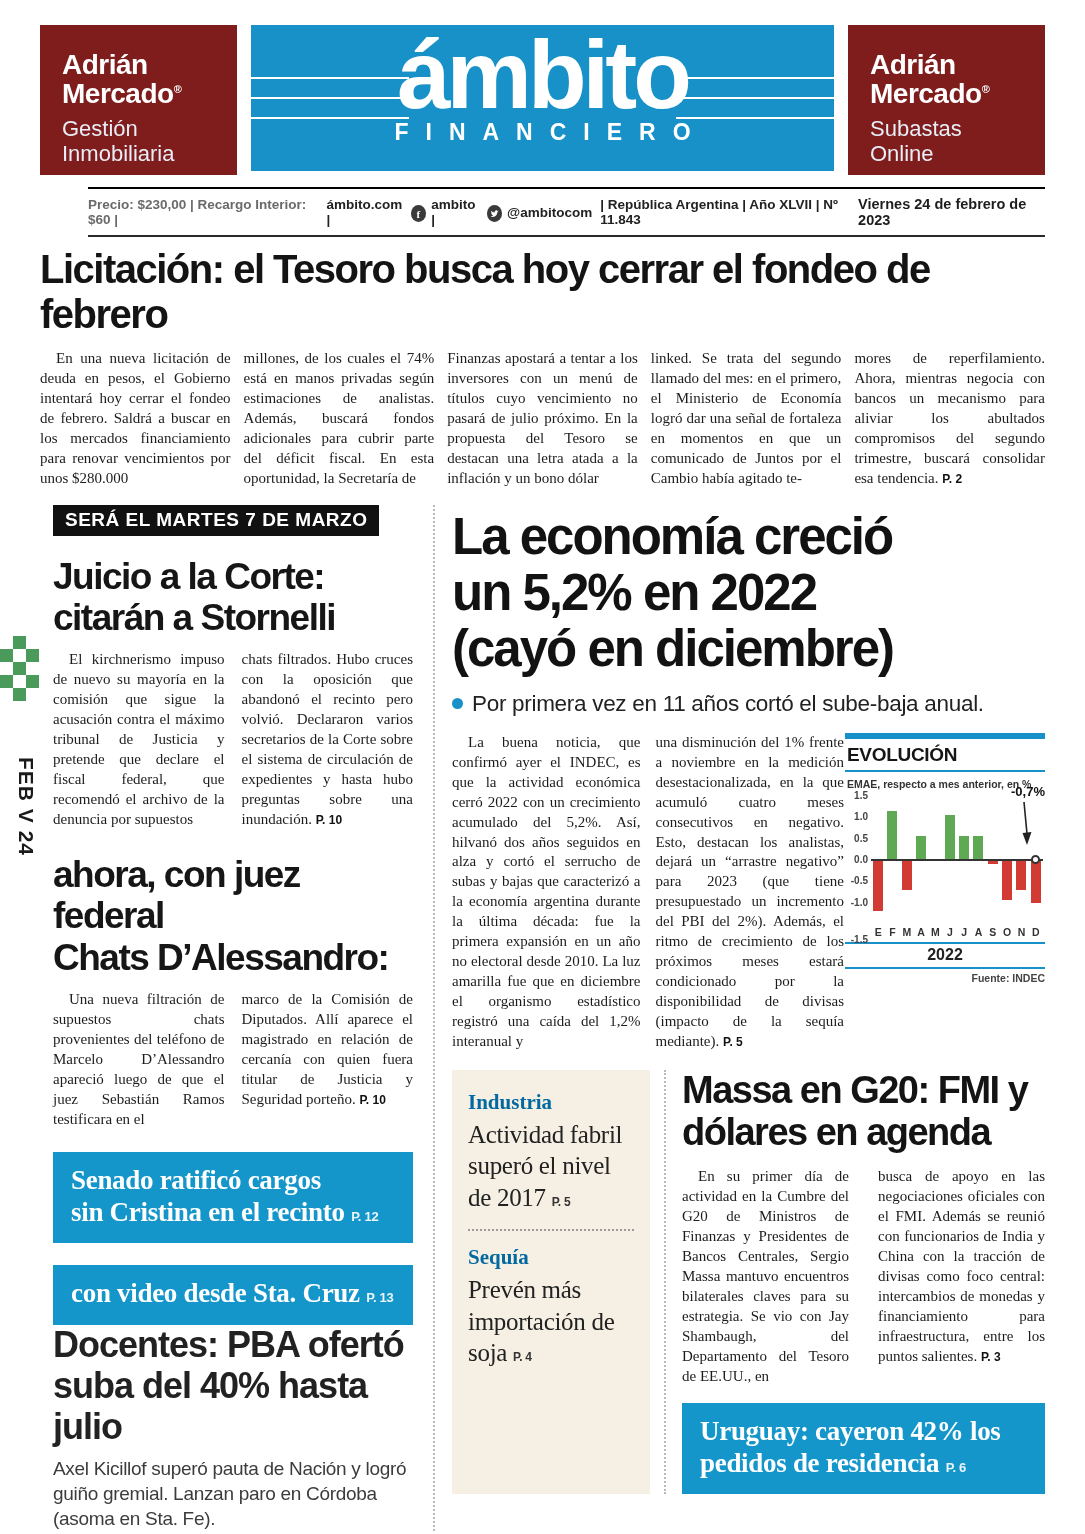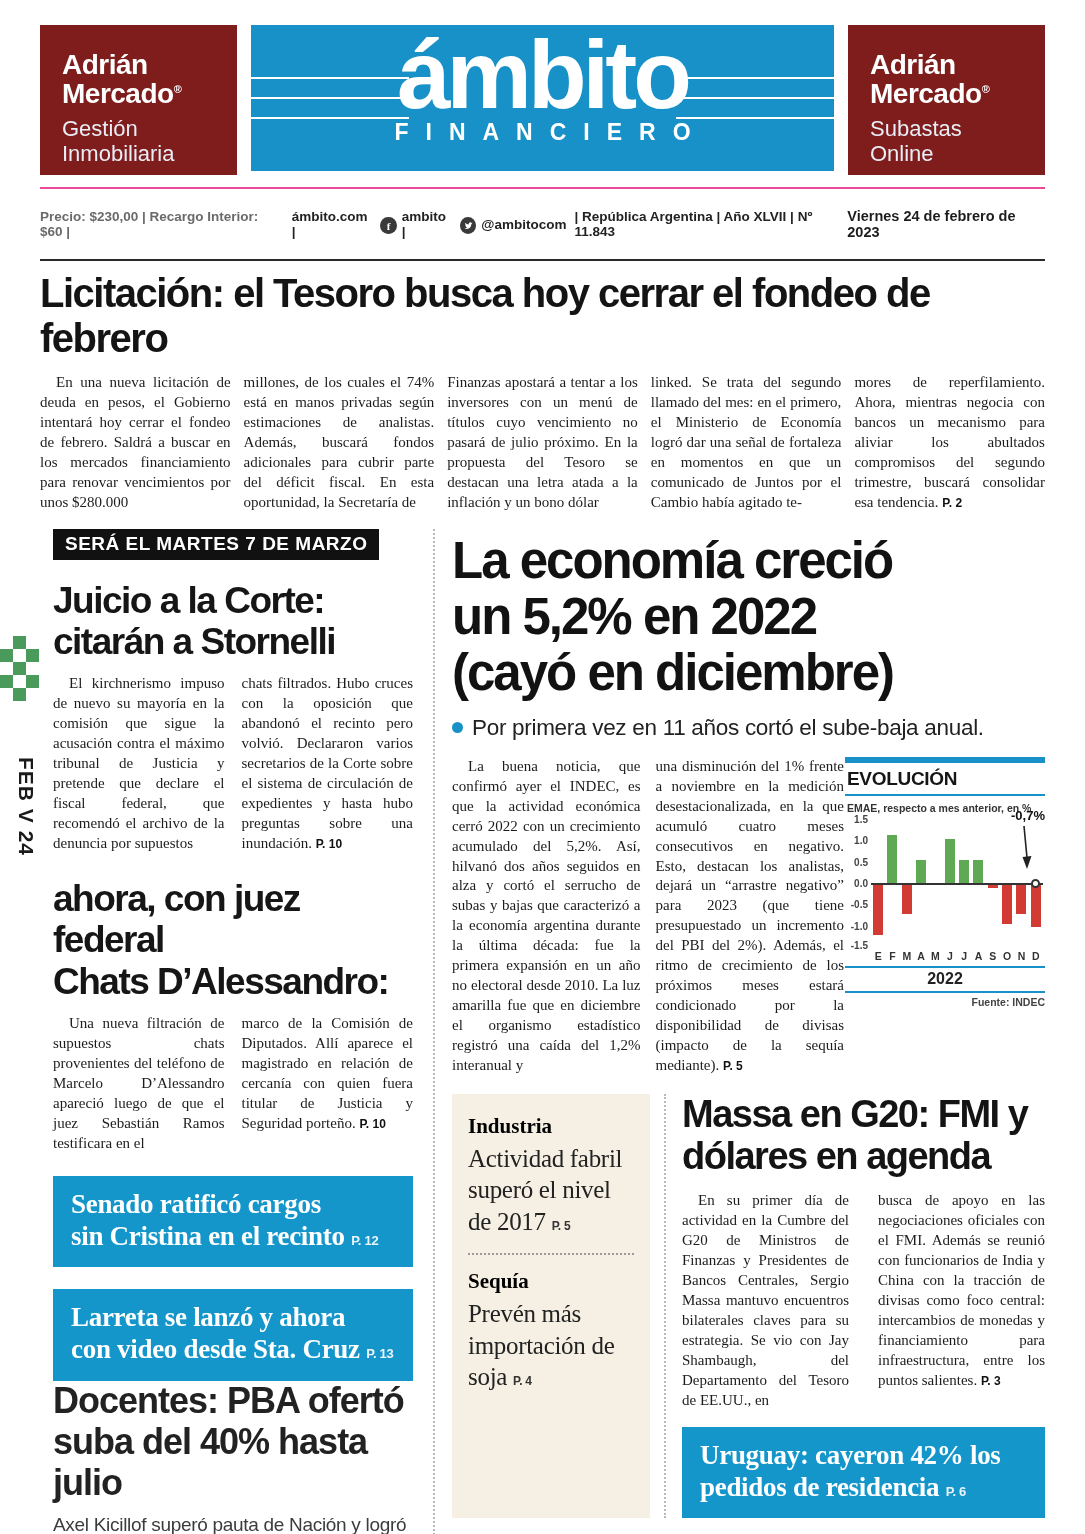--- a/index.html
+++ b/index.html
@@ -14,21 +14,21 @@
   .ad-navy .reg { font-size:11px; vertical-align:super; }
   .ad-navy .tag { font-size:22px; font-weight:normal; line-height:1.15; margin-top:8px; color:#e8edf6; }
   .logo-box { flex:1; margin:0 14px; background:#1791c7; position:relative; height:146px; align-self:flex-start; }
   .logo-title { text-align:center; color:#fff; font-size:96px; font-weight:bold; letter-spacing:-4px; line-height:1; margin-top:2px; position:relative; z-index:2; }
   .logo-sub { text-align:center; color:#fff; font-size:23px; font-weight:bold; letter-spacing:17px; text-indent:17px; margin-top:-4px; position:relative; z-index:2; }
   .logo-lines { position:absolute; top:52px; width:158px; height:44px; z-index:1; }
   .logo-lines.left { left:0; } .logo-lines.right { right:0; }
   .logo-lines i { display:block; height:2px; background:#fff; margin-bottom:18px; }
 
   
-  .infobar { display:flex; align-items:center; border-top:2px solid #ec4899; border-bottom:2px solid #2a2a2a; margin-top:12px; padding:19px 0; font-size:13.5px; }
+  .infobar { display:flex; align-items:center; border-top:2px solid #000000; border-bottom:2px solid #2a2a2a; margin-top:12px; padding:7px 0; font-size:13.5px;margin-left:48px; }
   .infobar .muted { color:#6a6a6a; font-weight:bold; margin-right:8px; }
   .infobar .strong { color:#222; font-weight:bold; }
   .soc { display:inline-flex; width:17px; height:17px; border-radius:50%; background:#3a3a3a; color:#fff; align-items:center; justify-content:center; font-size:11px; font-weight:bold; margin:0 5px -3px 8px; font-family:"Liberation Serif", serif; }
   .soc svg { width:11px; height:11px; }
   .infobar .date { margin-left:auto; font-weight:bold; font-size:14.5px; color:#1d1d1d; }
 
   
   .h-main { font-size:40px; font-weight:bold; letter-spacing:-1.5px; color:#141414; margin-top:10px; }
   .serifbody { font-family:"Liberation Serif", serif; font-size:15px; line-height:1.33; color:#1c1c1c; text-align:justify; }
   .pref { font-family:"Liberation Sans", sans-serif; font-weight:bold; font-size:12px; color:#111; }
@@ -87,21 +87,21 @@
   .anno-arrow { position:absolute; top:4px; right:8px; z-index:4; }
   .xlabels { display:flex; padding:2px 2px 0 26px; }
   .xlabels div { flex:1; text-align:center; font-size:10.5px; font-weight:bold; color:#333; }
   .chart-foot { margin-top:4px; }
   .year { text-align:center; font-weight:bold; font-size:16px; color:#222; padding:2px 0 3px; }
   .source { text-align:right; font-size:10.5px; font-weight:bold; color:#444; padding-top:3px; }
 
   
   .bottomrow { display:flex; margin-top:18px; }
   .creambox { width:198px; background:#f5f0e3; padding:20px 16px; }
-  .cream-label { font-family:"Liberation Serif", serif; font-weight:bold; font-size:21px; color:#000000; }
+  .cream-label { font-family:"Liberation Serif", serif; font-weight:bold; font-size:21px; color:#0369a1; }
   .cream-text { font-family:"Liberation Serif", serif; font-size:25px; line-height:1.26; color:#222; margin-top:4px; letter-spacing:-.3px; }
   .cream-text .pref { font-size:12px; color:#333; }
   .cream-div { border-top:2px dotted #9a9a9a; margin:16px 0 14px; }
   .massa { flex:1; padding-left:16px; margin-left:14px; border-left:2px dotted #b8b8b8; }
   .h-massa { font-size:38px; font-weight:bold; letter-spacing:-1.5px; color:#141414; line-height:1.1; }
   .massa .twocol { margin-top:14px; gap:29px; }
   .bluebox.uru { margin-top:16px; }
 </style>
 </head>
 <body>
@@ -179,21 +179,20 @@
           <div class="twocol serifbody">
             <div class="col indent">Una nueva filtración de supuestos chats provenientes del teléfono de Marcelo D’Alessandro apareció luego de que el juez Sebastián Ramos testificara en el</div>
             <div class="col"><span>marco de la Comisión de Diputados. Allí aparece el magistrado en relación de cercanía con quien fuera titular de Justicia y Seguridad porteño.</span> <span class="pref">P. 10</span></div>
           </div>
 
           <div class="bluebox">
             <div>Senado ratificó cargos</div>
             <div><span>sin Cristina en el recinto</span> <span class="pref">P. 12</span></div>
           </div>
           <div class="bluebox">
-            <div>Larreta se lanzó y ahora</div>
             <div><span>con video desde Sta. Cruz</span> <span class="pref">P. 13</span></div>
           </div>
 
           <div class="h-docentes">
             <div>Docentes: PBA ofertó</div>
               <div>suba del 40% hasta julio</div>
           </div>
           <div class="sub-docentes">
             <span>Axel Kicillof superó pauta de Nación y logró guiño gremial. Lanzan paro en Córdoba (asoma en Sta. Fe).</span> 
           </div>
@@ -223,21 +222,21 @@
             <div class="chart-rule"></div>
             <div class="chart-sub">EMAE, respecto a mes anterior, en %</div>
             <div class="chart-area">
               <div class="ylabels">
                   <div style="top: -6px;">1.5</div>
                   <div style="top: 15.3333px;">1.0</div>
                   <div style="top: 36.6667px;">0.5</div>
                   <div style="top: 58px;">0.0</div>
                   <div style="top: 79.3333px;">-0.5</div>
                   <div style="top: 100.667px;">-1.0</div>
-                  <div style="top: 120px;">-1.5</div>
+                  <div style="top: 138px;">-1.5</div>
                 </div>
               <div class="chart-plot">
                 <div class="zero"></div>
                 <div class="anno">-0,7%</div>
                 <svg class="anno-arrow" width="18" height="46">
                   <line x1="7" y1="2" x2="10" y2="34" stroke="#222" stroke-width="1.6"></line>
                   <polygon points="10,45 5.5,33 14.5,32" fill="#222"></polygon>
                 </svg>
               <div class="slot">
                     <div class="bar neg" style="height: 40%; background: rgb(210, 59, 51);"></div>

